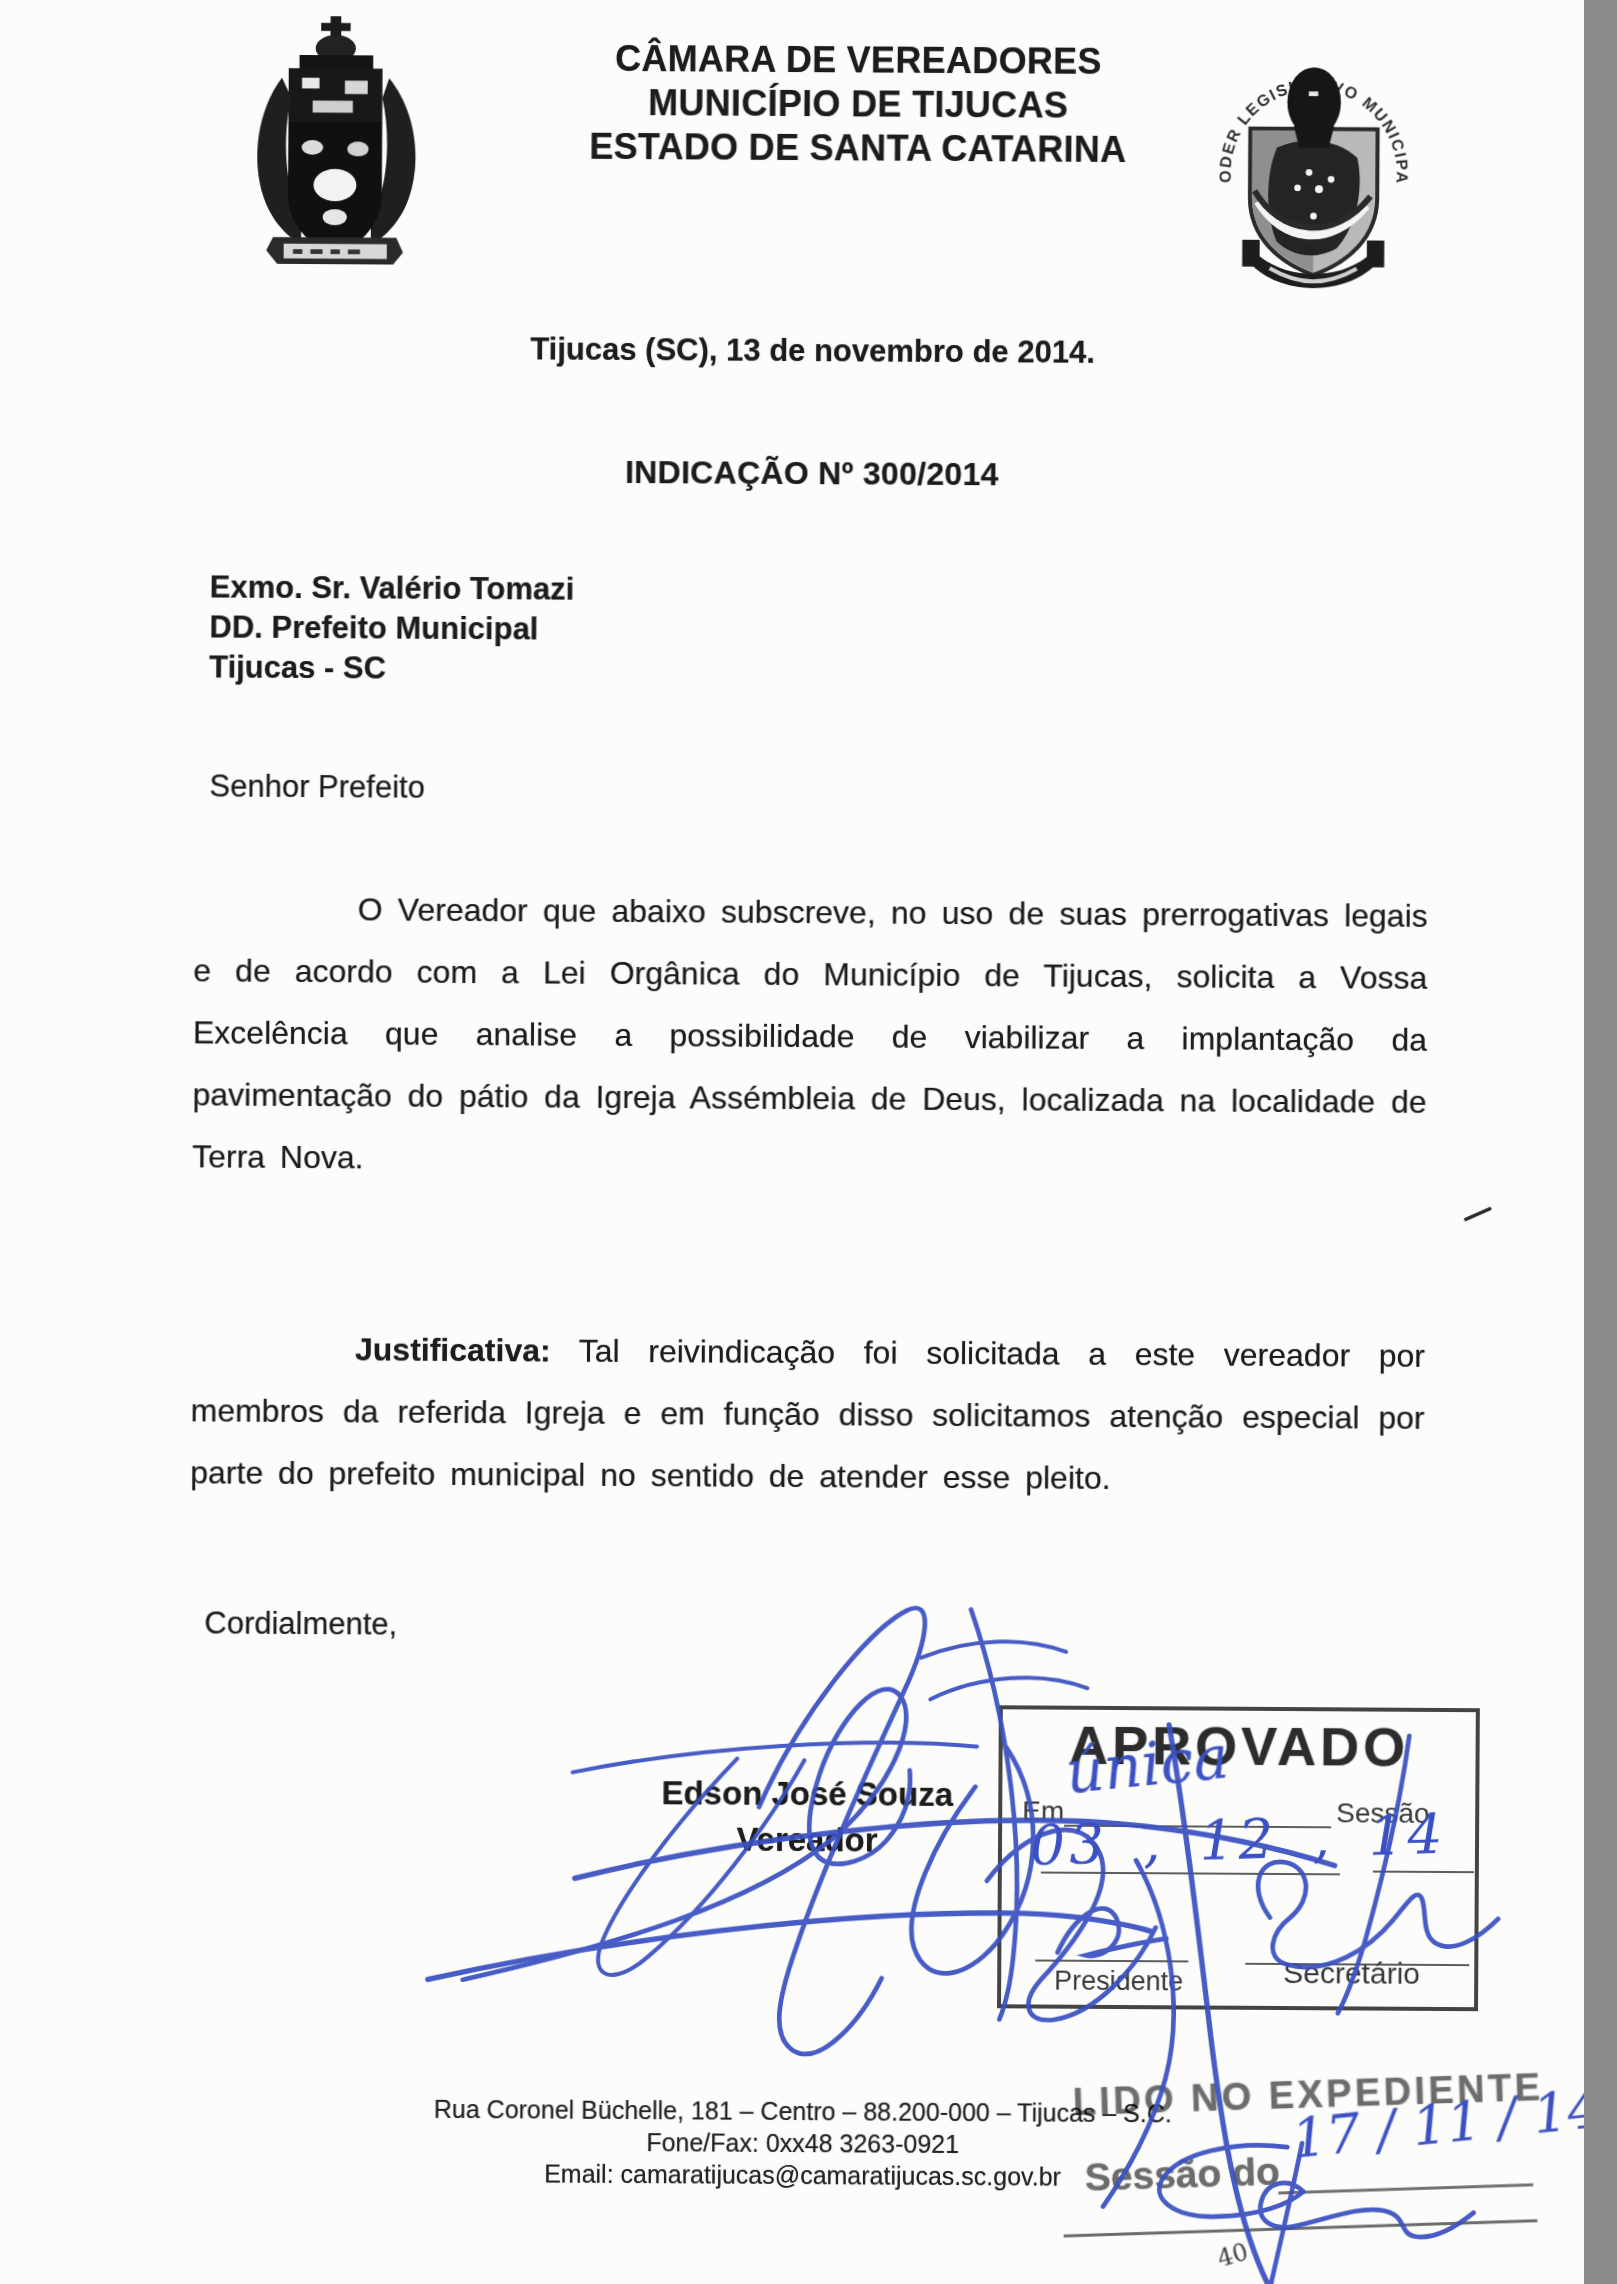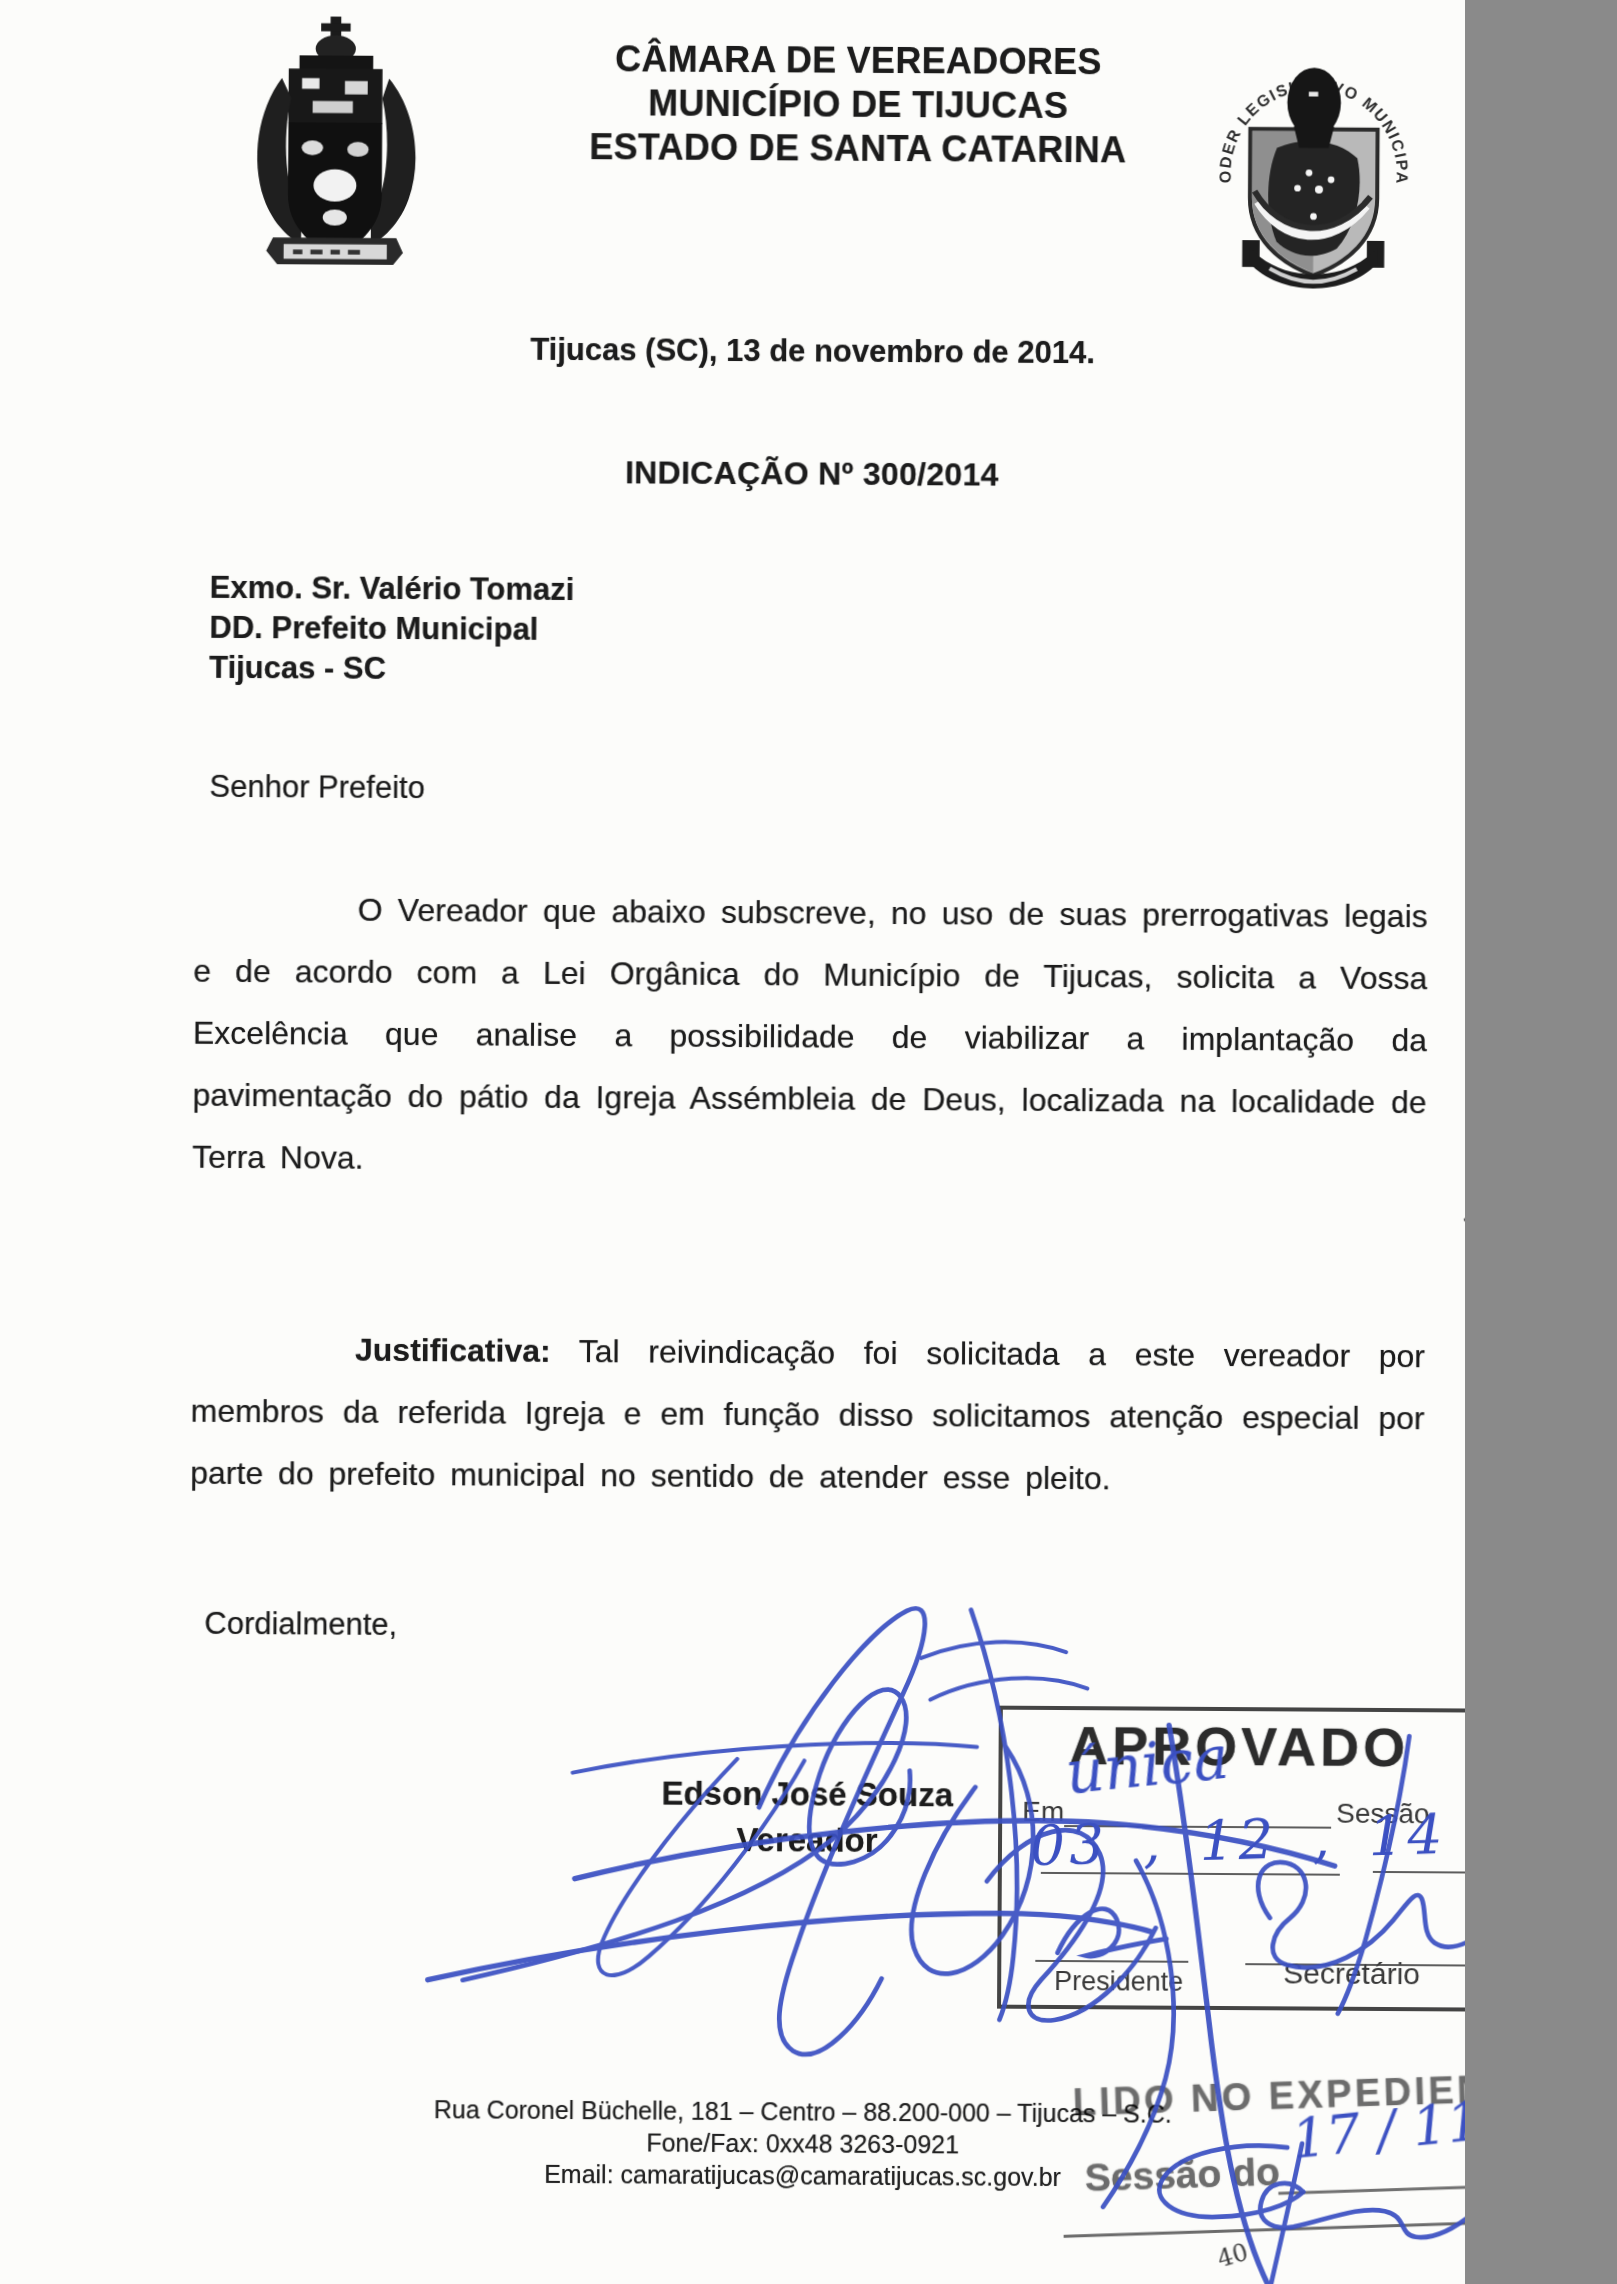--- a/index.html
+++ b/index.html
@@ -1,17 +1,17 @@
 <!DOCTYPE html>
 <html style="font-size:10.7px"><head>
 <meta charset="utf-8">
 <style>
   html,body { margin:0; padding:0; background:#8a8a8a; }
   .page {
-    position:relative; width:1465px; height:2284px; overflow:hidden;
+    position:relative; width:1584px; height:2284px; overflow:hidden;
     background:#fcfcfa;
     font-family:"Liberation Sans", sans-serif; color:#1c1c1c;
   }
   .skew { position:absolute; inset:0; transform:rotate(0.35deg); transform-origin:50% 45%; }
   .txt { text-shadow:0 0 0.9px rgba(25,25,25,.5); }
   .abs { position:absolute; }
 
   
   .lh-text { left:463px; top:38px; width:779px; text-align:center;
              font-weight:bold; font-size:36px; line-height:44px; letter-spacing:0.3px; }

